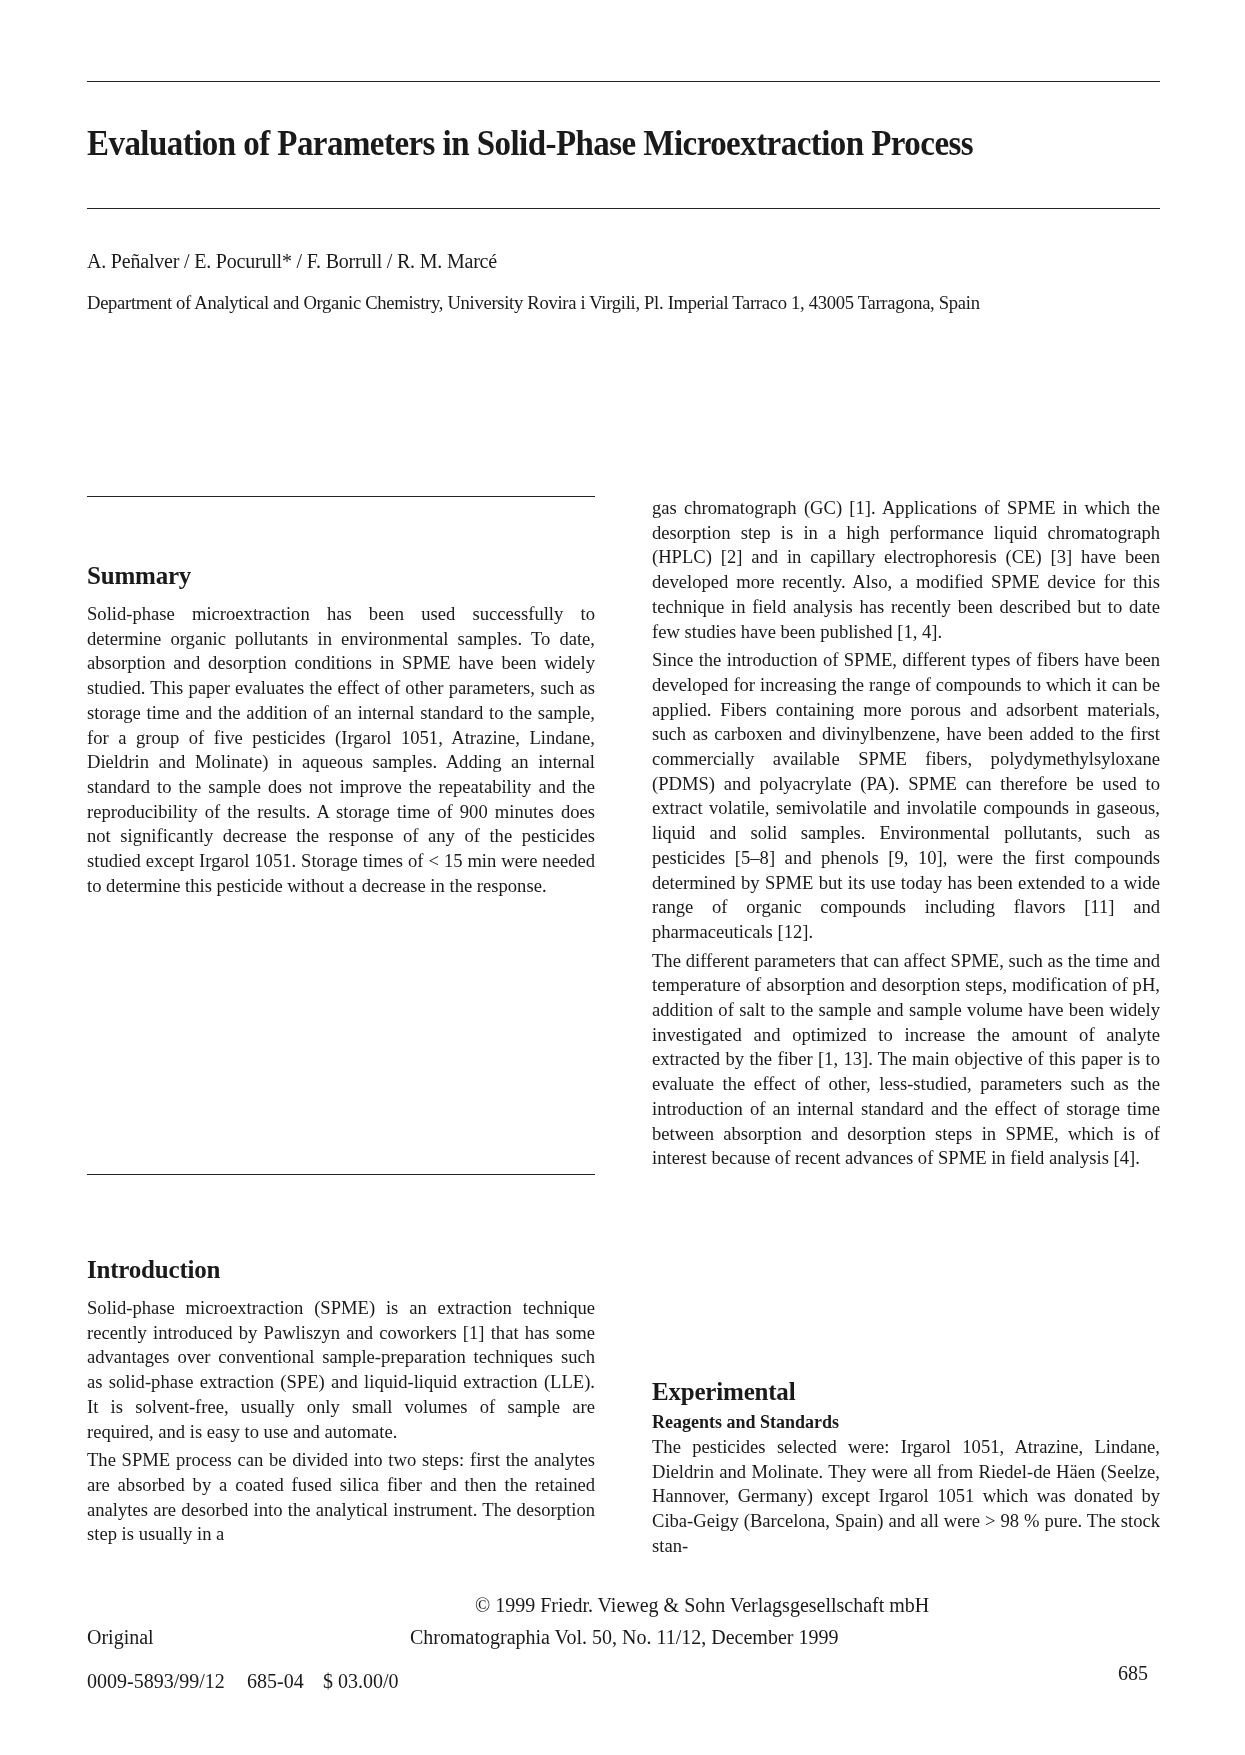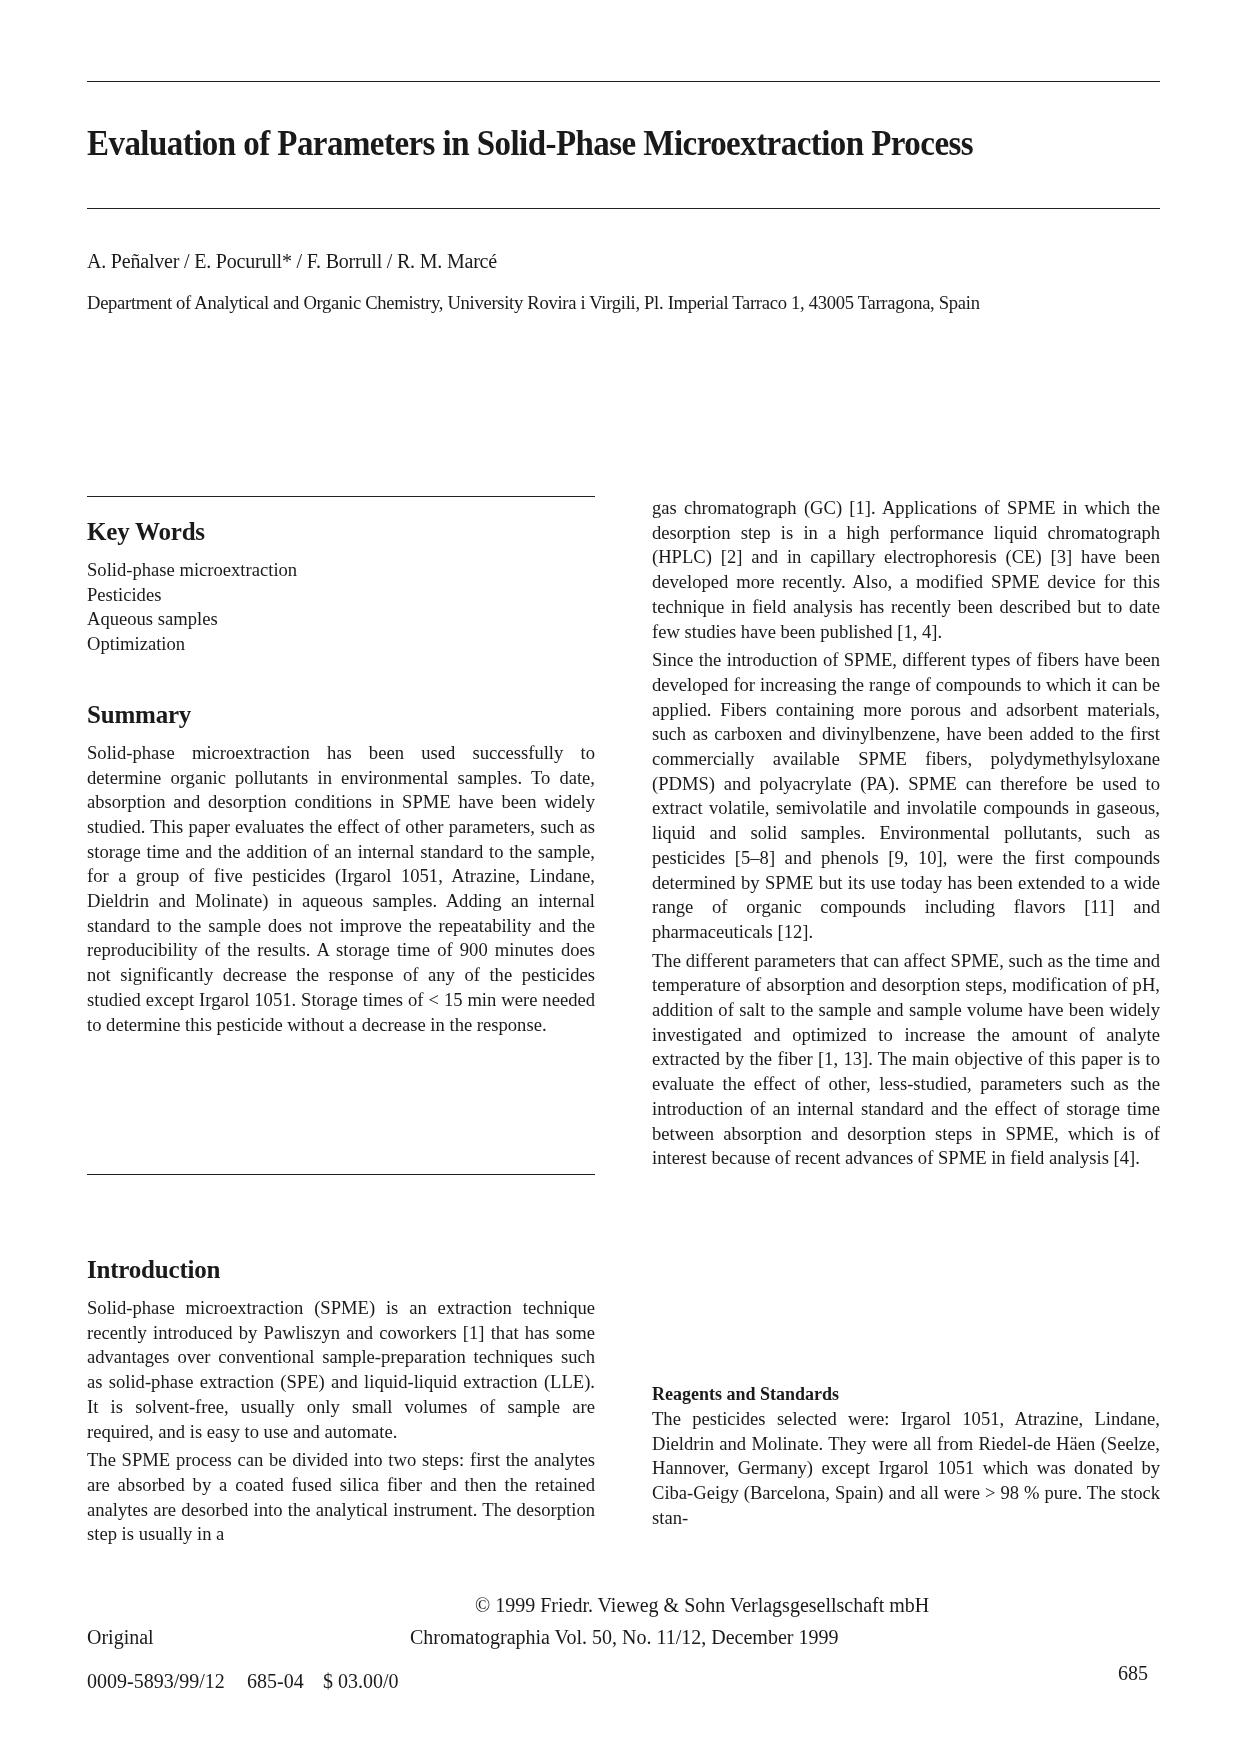--- a/index.html
+++ b/index.html
@@ -23,29 +23,20 @@
 <div class="rule" style="left:87px; top:81px; width:1073px;"></div>
 <h1 class="title">Evaluation of Parameters in Solid-Phase Microextraction Process</h1>
 <div class="rule" style="left:87px; top:208px; width:1073px;"></div>
 
 <div class="authors">A. Peñalver / E. Pocurull* / F. Borrull / R. M. Marcé</div>
 <div class="affil">Department of Analytical and Organic Chemistry, University Rovira i Virgili, Pl. Imperial Tarraco 1, 43005 Tarragona, Spain</div>
 
 <div class="rule" style="left:87px; top:496px; width:508px; border-top-width:1.3px;"></div>
 
 <div class="col col-left" style="top:518px;">
-  <section>
-    <h2>Key Words</h2>
-    <div style="margin-top:12px;">
-      <div class="kw">Solid-phase microextraction</div>
-      <div class="kw">Pesticides</div>
-      <div class="kw">Aqueous samples</div>
-      <div class="kw">Optimization</div>
-    </div>
-  </section>
 
   <section style="margin-top:44px;">
     <h2>Summary</h2>
     <p style="margin-top:12px;">Solid-phase microextraction has been used successfully to determine organic pollutants in environmental samples. To date, absorption and desorption conditions in SPME have been widely studied. This paper evaluates the effect of other parameters, such as storage time and the addition of an internal standard to the sample, for a group of five pesticides (Irgarol 1051, Atrazine, Lindane, Dieldrin and Molinate) in aqueous samples. Adding an internal standard to the sample does not improve the repeatability and the reproducibility of the results. A storage time of 900 minutes does not significantly decrease the response of any of the pesticides studied except Irgarol 1051. Storage times of &lt; 15 min were needed to determine this pesticide without a decrease in the response.</p>
   </section>
 </div>
 
 <div class="rule" style="left:87px; top:1174px; width:508px; border-top-width:1.3px;"></div>
 
 <div class="col col-left" style="top:1256px;">
@@ -54,20 +45,21 @@
   <p style="margin-top:4px;">The SPME process can be divided into two steps: first the analytes are absorbed by a coated fused silica fiber and then the retained analytes are desorbed into the analytical instrument. The desorption step is usually in a</p>
 </div>
 
 <div class="col col-right" style="top:496px;">
   <p>gas chromatograph (GC) [1]. Applications of SPME in which the desorption step is in a high performance liquid chromatograph (HPLC) [2] and in capillary electrophoresis (CE) [3] have been developed more recently. Also, a modified SPME device for this technique in field analysis has recently been described but to date few studies have been published [1, 4].</p>
   <p style="margin-top:4px;">Since the introduction of SPME, different types of fibers have been developed for increasing the range of compounds to which it can be applied. Fibers containing more porous and adsorbent materials, such as carboxen and divinylbenzene, have been added to the first commercially available SPME fibers, polydymethylsyloxane (PDMS) and polyacrylate (PA). SPME can therefore be used to extract volatile, semivolatile and involatile compounds in gaseous, liquid and solid samples. Environmental pollutants, such as pesticides [5–8] and phenols [9, 10], were the first compounds determined by SPME but its use today has been extended to a wide range of organic compounds including flavors [11] and pharmaceuticals [12].</p>
   <p style="margin-top:4px;">The different parameters that can affect SPME, such as the time and temperature of absorption and desorption steps, modification of pH, addition of salt to the sample and sample volume have been widely investigated and optimized to increase the amount of analyte extracted by the fiber [1, 13]. The main objective of this paper is to evaluate the effect of other, less-studied, parameters such as the introduction of an internal standard and the effect of storage time between absorption and desorption steps in SPME, which is of interest because of recent advances of SPME in field analysis [4].</p>
 </div>
 
 <div class="col col-right" style="top:1378px;">
+  <h2>Experimental</h2>
   <h3 style="margin-top:6px;">Reagents and Standards</h3>
   <p style="margin-top:2px;">The pesticides selected were: Irgarol 1051, Atrazine, Lindane, Dieldrin and Molinate. They were all from Riedel-de Häen (Seelze, Hannover, Germany) except Irgarol 1051 which was donated by Ciba-Geigy (Barcelona, Spain) and all were &gt; 98 % pure. The stock stan-</p>
 </div>
 
 <div class="footer" style="left:87px; top:1626px;">Original</div>
 <div class="footer" style="left:410px; top:1626px;">Chromatographia Vol. 50, No. 11/12, December 1999</div>
 <div class="footer" style="left:1118px; top:1662px;">685</div>
 
 <div class="footer" style="left:87px; top:1670px;">0009-5893/99/12</div>
 <div class="footer" style="left:247px; top:1670px;">685-04</div>

